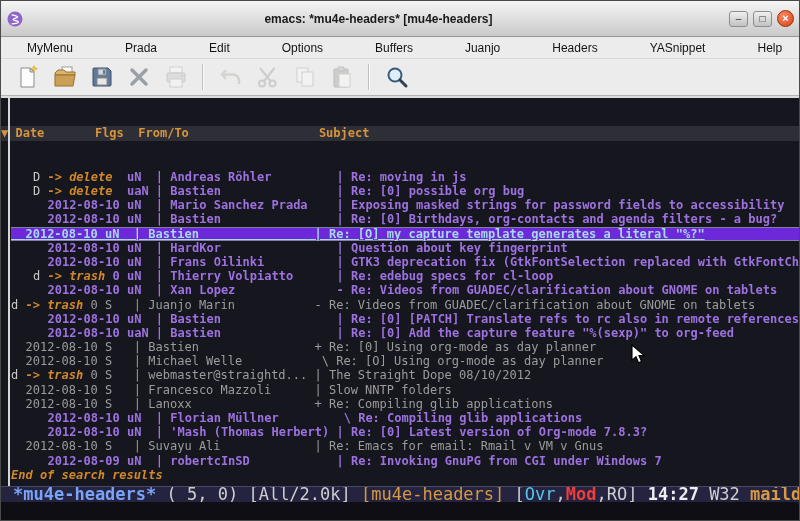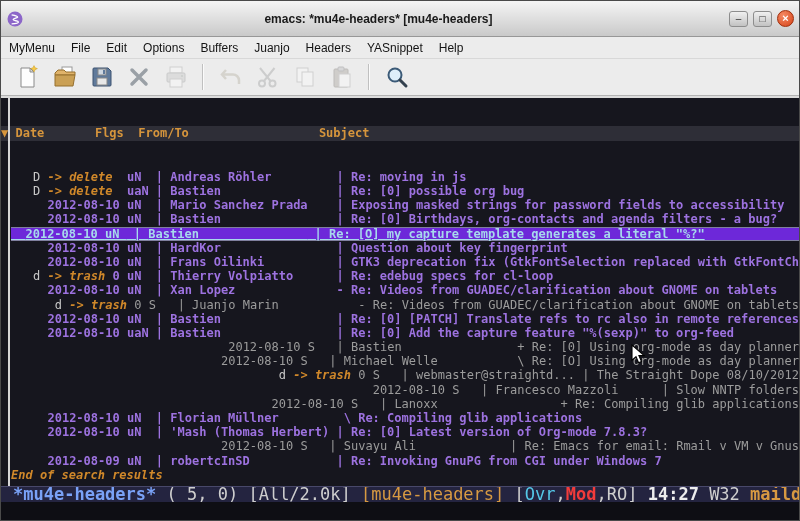--- a/index.html
+++ b/index.html
@@ -19,40 +19,40 @@
   .win-controls { display:flex; gap:5px; align-items:center; }
   .win-btn { width:19px; height:16px; background:linear-gradient(#f0f0f0,#c2c2c2); border:1px solid #8d8d8d;
     border-radius:3px; font-size:10px; line-height:14px; text-align:center; color:#333; cursor:default; }
   .win-btn.close { width:17px; height:17px; border-radius:50%;
     background:radial-gradient(circle at 35% 30%, #f58a64, #d64318); border:1px solid #9e2d0b;
     color:#fff; font-weight:bold; font-size:11px; line-height:15px; }
 
   
   .menubar { height:22px; background:#ececec; border-bottom:1px solid #d8d8d8;
     display:flex; align-items:center; font-size:12px; color:#141414; flex:0 0 auto; }
-  .menu-item { padding:3px 8px; white-space:nowrap; }
+  .menu-item { padding:3px 26px; white-space:nowrap; }
 
   
   .toolbar { height:37px; background:#ececec; border-bottom:1px solid #b3b3b3;
     display:flex; align-items:center; padding-left:8px; flex:0 0 auto; }
   .tool-btn { width:29px; height:29px; margin:0 4px; display:flex; align-items:center; justify-content:center; }
   .tool-btn svg { width:24px; height:24px; }
   .tool-btn.disabled { opacity:.33; filter:grayscale(85%); }
   .tool-sep { width:2px; height:26px; margin:0 8px; border-left:1px solid #c0c0c0; border-right:1px solid #fbfbfb; }
 
   
   .content { flex:1 1 auto; position:relative; background:var(--bg); border-top:2px solid #dcdcdc; overflow:hidden; }
   .scroll-thumb { position:absolute; left:7px; top:0; bottom:0; width:2px; background:#d6d6d6; z-index:5; }
   .buf { position:absolute; left:10px; top:0; right:0;
     font-family:"DejaVu Sans Mono", monospace; font-size:12px; line-height:14.2px; white-space:pre; }
   .header-line { margin-left:-10px; width:800px; height:15px; line-height:15px;
     background:var(--header-bg); color:var(--header-fg); font-weight:bold; }
   .row { height:14.2px; overflow:hidden; }
   .row.unread { color:var(--unread); font-weight:bold;padding-left:22px; }
-  .row.read   { color:var(--read);text-align:right; }
+  .row.read   { color:var(--read); }
   .row.current { color:var(--current); font-weight:bold; background:#6d28d9;
     box-shadow: inset 0 1px 0 #7f7f9e, inset 0 -1px 0 #7f7f9e; text-decoration:underline; }
   .row.current span { color:var(--current); }
   .row .mark { color:var(--mark-char); font-weight:normal; }
   .row .action { color:var(--mark-action); font-style:italic; font-weight:bold; }
   .row.footer { color:var(--mark-action); font-style:italic; font-weight:bold; }
 
   
   .modeline { height:16px; flex:0 0 auto; background:var(--modeline-bg); border-top:1px solid #48486a;
     font-family:"DejaVu Sans Mono", monospace; font-size:17px; line-height:15px;
@@ -74,21 +74,21 @@
     <div class="title-text">emacs: *mu4e-headers* [mu4e-headers]</div>
     <div class="win-controls">
       <div class="win-btn">–</div>
       <div class="win-btn">□</div>
       <div class="win-btn close">×</div>
     </div>
   </div>
 
   <div class="menubar">
       <div class="menu-item">MyMenu</div>
-      <div class="menu-item">File</div>
+      <div class="menu-item">Prada</div>
       <div class="menu-item">Edit</div>
       <div class="menu-item">Options</div>
       <div class="menu-item">Buffers</div>
       <div class="menu-item">Juanjo</div>
       <div class="menu-item">Headers</div>
       <div class="menu-item">YASnippet</div>
       <div class="menu-item">Help</div>
     </div>
 
   <div class="toolbar">

